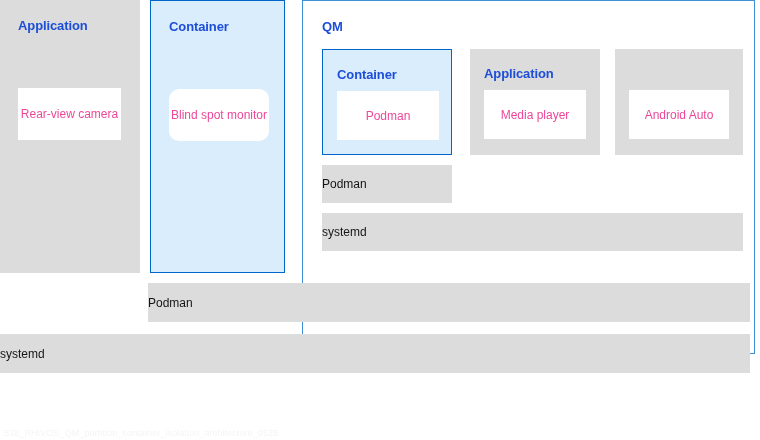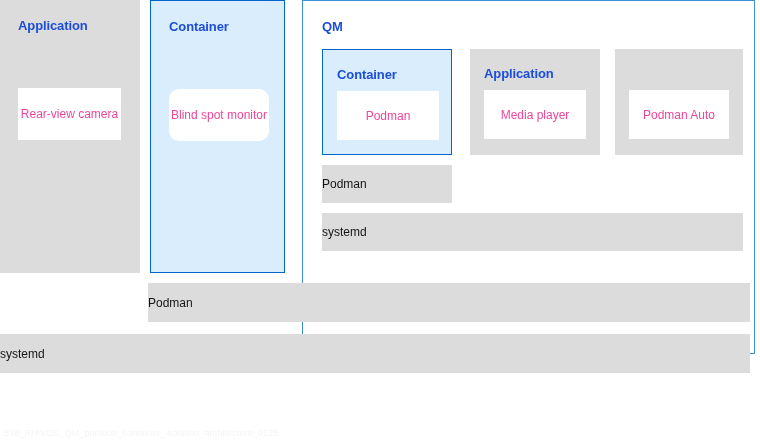--- a/index.html
+++ b/index.html
@@ -120,21 +120,21 @@
     <div class="blk gray" style="left:167px; top:48px; width:130px; height:106px;">
       <div class="hdr" style="left:14px; top:18px;">Application</div>
       <div class="blk white-card" style="left:14px; top:41px; width:102px; height:49px;">
         <div class="card-label">Media player</div>
       </div>
     </div>
 
     <div class="blk gray" style="left:312px; top:48px; width:128px; height:106px;">
       <div class="hdr" style="left:14px; top:18px;margin-top:24px;">VM</div>
       <div class="blk white-card" style="left:14px; top:41px; width:100px; height:49px;">
-        <div class="card-label">Podman Auto</div>
+        <div class="card-label">Android Auto</div>
       </div>
     </div>
 
     <div class="blk gray" style="left:19px; top:164px; width:130px; height:38px;">
       <div class="bar-label">Podman</div>
     </div>
 
     <div class="blk gray" style="left:19px; top:212px; width:421px; height:38px;">
       <div class="bar-label">systemd</div>
     </div>

